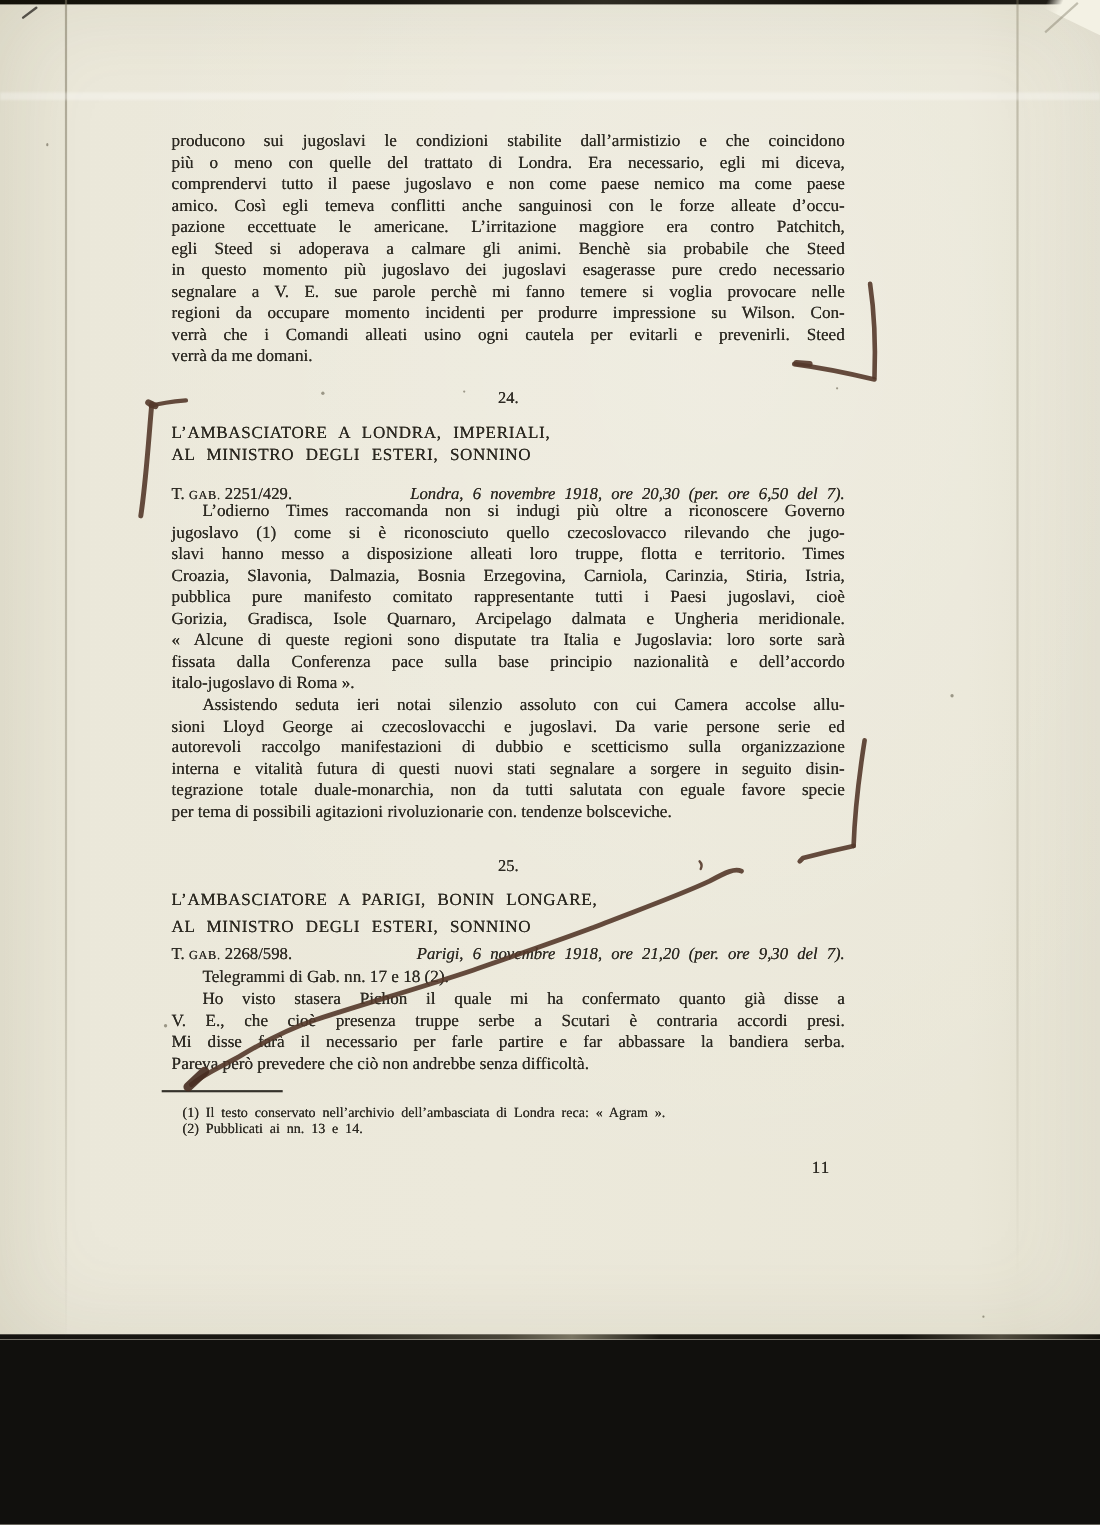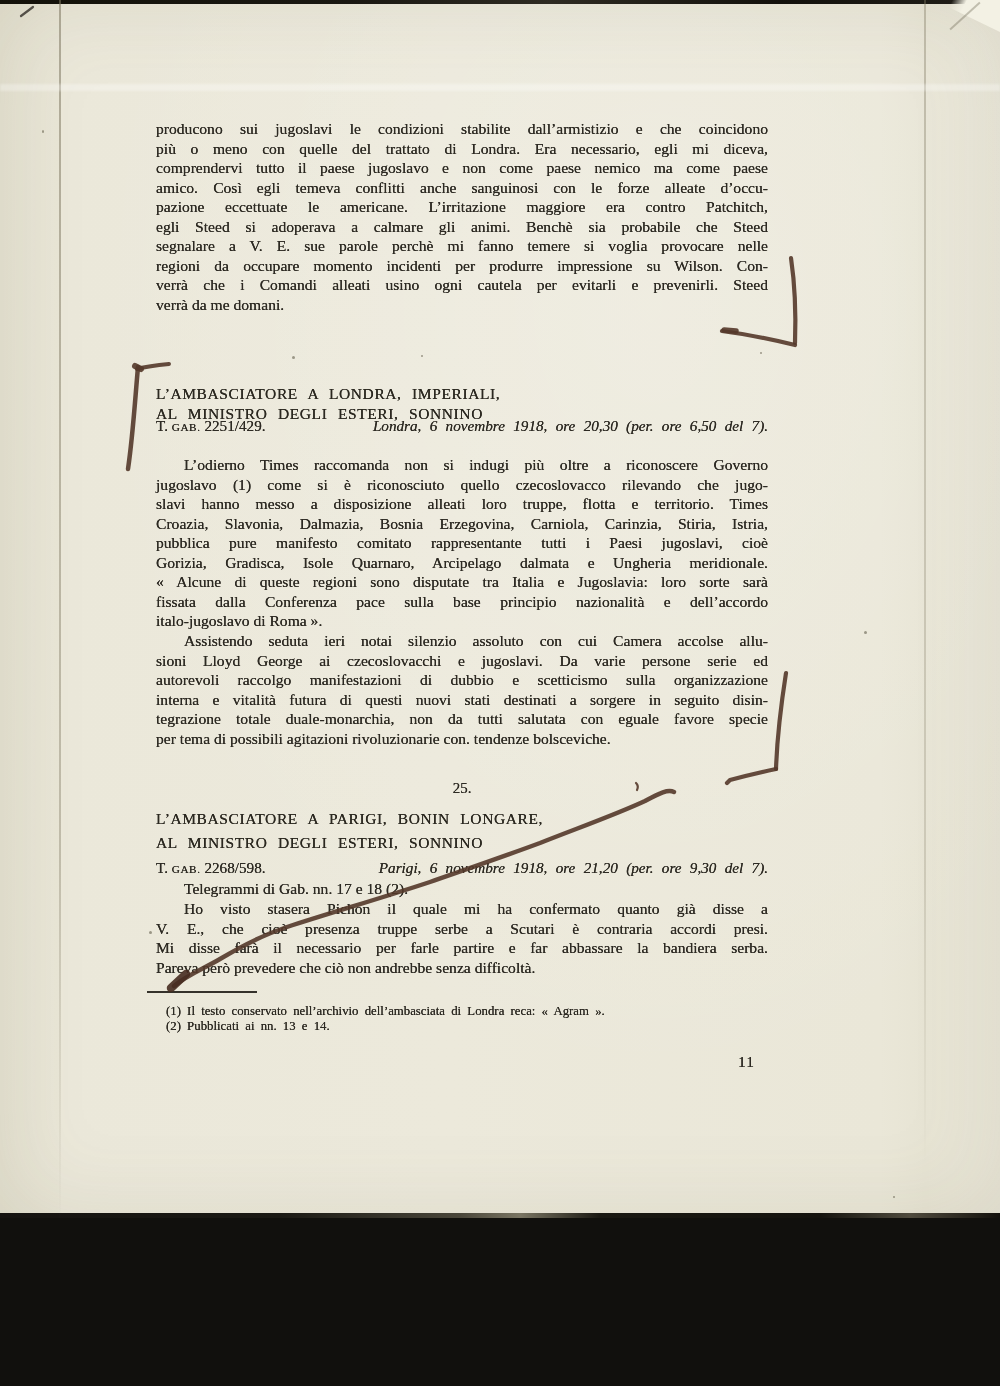--- a/index.html
+++ b/index.html
@@ -47,21 +47,21 @@
 
   .heading { position:absolute; left:156px; width:612px; text-align:left;
     font-size:15.5px; line-height:20px; letter-spacing:0.6px; word-spacing:6px;
     color:#2b2820; text-shadow:0 0 0.5px currentColor; }
   #h24-1 { top:384px; } #h24-2 { top:404px; }
   #h25-1 { top:809px; } #h25-2 { top:833px; }
 
   .refrow { position:absolute; left:156px; width:612px; display:flex;
     justify-content:space-between; align-items:baseline;
     font-size:15.2px; line-height:20px; text-shadow:0 0 0.4px currentColor; }
-  #ref24 { top:416px;gap:46px; } #ref25 { top:858px;text-align:right; }
+  #ref24 { top:440px;gap:46px; } #ref25 { top:858px;text-align:right; }
   .sc { font-size:11.2px; letter-spacing:0.6px; }
   .date { font-style:italic; word-spacing:4.5px; }
 
   #intro-par { top:119px; }
   #p24a { top:455px; } #p24b { top:631px; }
   #p25tel { top:879px; } #p25a { top:899px; }
 
   .separator { position:absolute; left:147px; top:991px; width:110px; height:2px;
     background:#35322b; }
   .footnotes { position:absolute; left:156px; top:1004px; width:612px;
@@ -96,26 +96,28 @@
   <div class="speck" style="left:437px;top:1347px;width:2px;height:2px;"></div>
   <div class="speck" style="left:760px;top:352px;width:2px;height:2px;"></div>
 
   <div class="tblock para" id="intro-par">
       <div class="tline">producono sui jugoslavi le condizioni stabilite dall’armistizio e che coincidono</div>
       <div class="tline">più o meno con quelle del trattato di Londra. Era necessario, egli mi diceva,</div>
       <div class="tline">comprendervi tutto il paese jugoslavo e non come paese nemico ma come paese</div>
       <div class="tline">amico. Così egli temeva conflitti anche sanguinosi con le forze alleate d’occu-</div>
       <div class="tline">pazione eccettuate le americane. L’irritazione maggiore era contro Patchitch,</div>
       <div class="tline">egli Steed si adoperava a calmare gli animi. Benchè sia probabile che Steed</div>
+      <div class="tline">in questo momento più jugoslavo dei jugoslavi esagerasse pure credo necessario</div>
       <div class="tline">segnalare a V. E. sue parole perchè mi fanno temere si voglia provocare nelle</div>
       <div class="tline">regioni da occupare momento incidenti per produrre impressione su Wilson. Con-</div>
       <div class="tline">verrà che i Comandi alleati usino ogni cautela per evitarli e prevenirli. Steed</div>
       <div class="tline">verrà da me domani.</div>
     </div>
 
+  <div class="sec-num" id="sec24-num">24.</div>
   <div class="heading" id="h24-1">L’AMBASCIATORE A LONDRA, IMPERIALI,</div>
   <div class="heading" id="h24-2">AL MINISTRO DEGLI ESTERI, SONNINO</div>
   <div class="refrow" id="ref24">
     <span class="ref-label"><span>T.</span>&nbsp;<span class="sc">GAB.</span>&nbsp;<span>2251/429.</span></span>
     <span class="date">Londra, 6 novembre 1918, ore 20,30 (per. ore 6,50 del 7).</span>
   </div>
   <div class="tblock para indent" id="p24a">
       <div class="tline">L’odierno Times raccomanda non si indugi più oltre a riconoscere Governo</div>
       <div class="tline">jugoslavo (1) come si è riconosciuto quello czecoslovacco rilevando che jugo-</div>
       <div class="tline">slavi hanno messo a disposizione alleati loro truppe, flotta e territorio. Times</div>
@@ -123,21 +125,21 @@
       <div class="tline">pubblica pure manifesto comitato rappresentante tutti i Paesi jugoslavi, cioè</div>
       <div class="tline">Gorizia, Gradisca, Isole Quarnaro, Arcipelago dalmata e Ungheria meridionale.</div>
       <div class="tline">« Alcune di queste regioni sono disputate tra Italia e Jugoslavia: loro sorte sarà</div>
       <div class="tline">fissata dalla Conferenza pace sulla base principio nazionalità e dell’accordo</div>
       <div class="tline">italo-jugoslavo di Roma ».</div>
     </div>
   <div class="tblock para indent" id="p24b">
       <div class="tline">Assistendo seduta ieri notai silenzio assoluto con cui Camera accolse allu-</div>
       <div class="tline">sioni Lloyd George ai czecoslovacchi e jugoslavi. Da varie persone serie ed</div>
       <div class="tline">autorevoli raccolgo manifestazioni di dubbio e scetticismo sulla organizzazione</div>
-      <div class="tline">interna e vitalità futura di questi nuovi stati destinati a sorgere in seguito disin-</div>
+      <div class="tline">interna e vitalità futura di questi nuovi stati segnalare a sorgere in seguito disin-</div>
       <div class="tline">tegrazione totale duale-monarchia, non da tutti salutata con eguale favore specie</div>
       <div class="tline">per tema di possibili agitazioni rivoluzionarie con. tendenze bolsceviche.</div>
     </div>
 
   <div class="sec-num" id="sec25-num">25.</div>
   <div class="heading" id="h25-1">L’AMBASCIATORE A PARIGI, BONIN LONGARE,</div>
   <div class="heading" id="h25-2">AL MINISTRO DEGLI ESTERI, SONNINO</div>
   <div class="refrow" id="ref25">
     <span class="ref-label"><span>T.</span>&nbsp;<span class="sc">GAB.</span>&nbsp;<span>2268/598.</span></span>
     <span class="date">Parigi, 6 novembre 1918, ore 21,20 (per. ore 9,30 del 7).</span>

